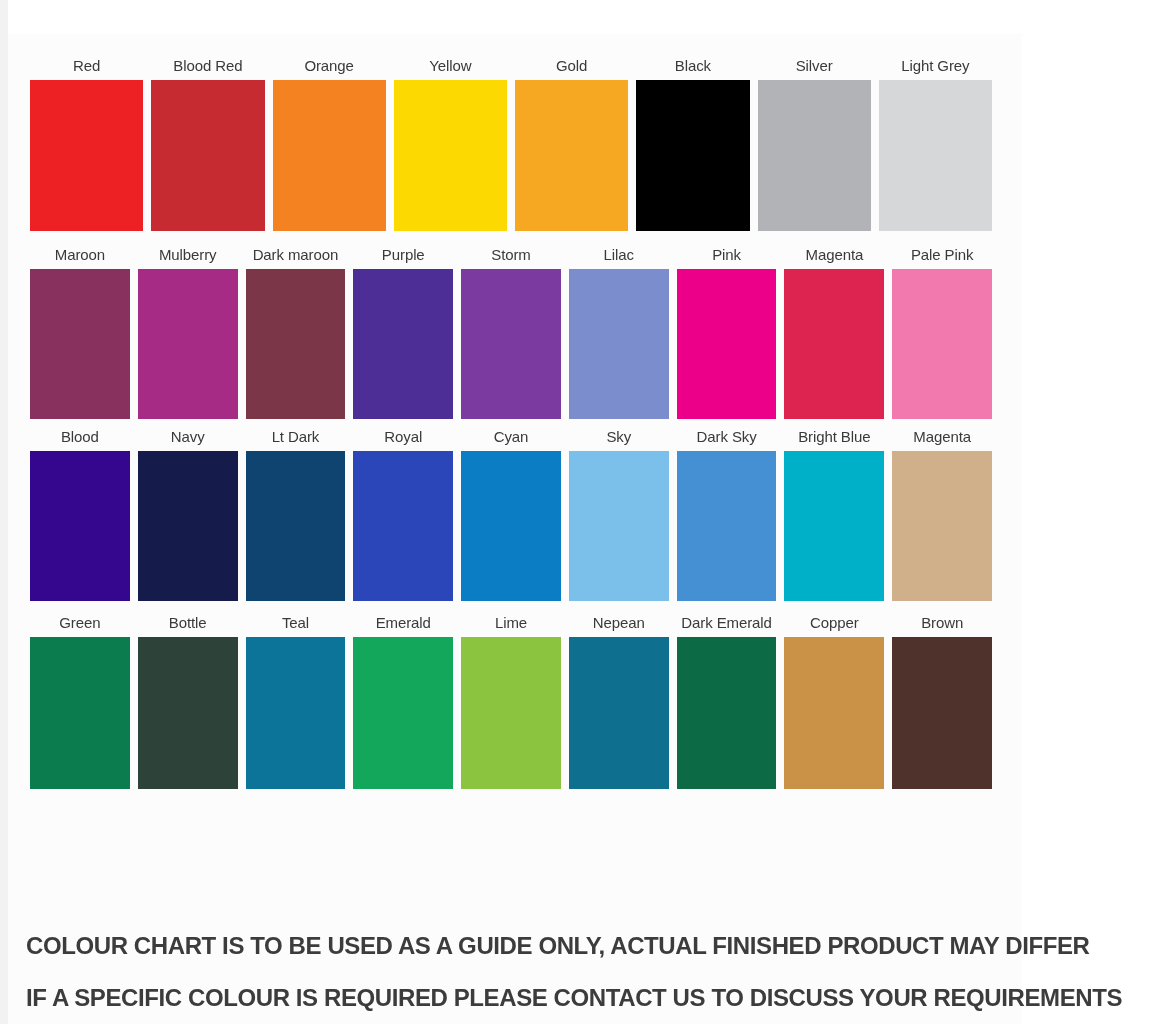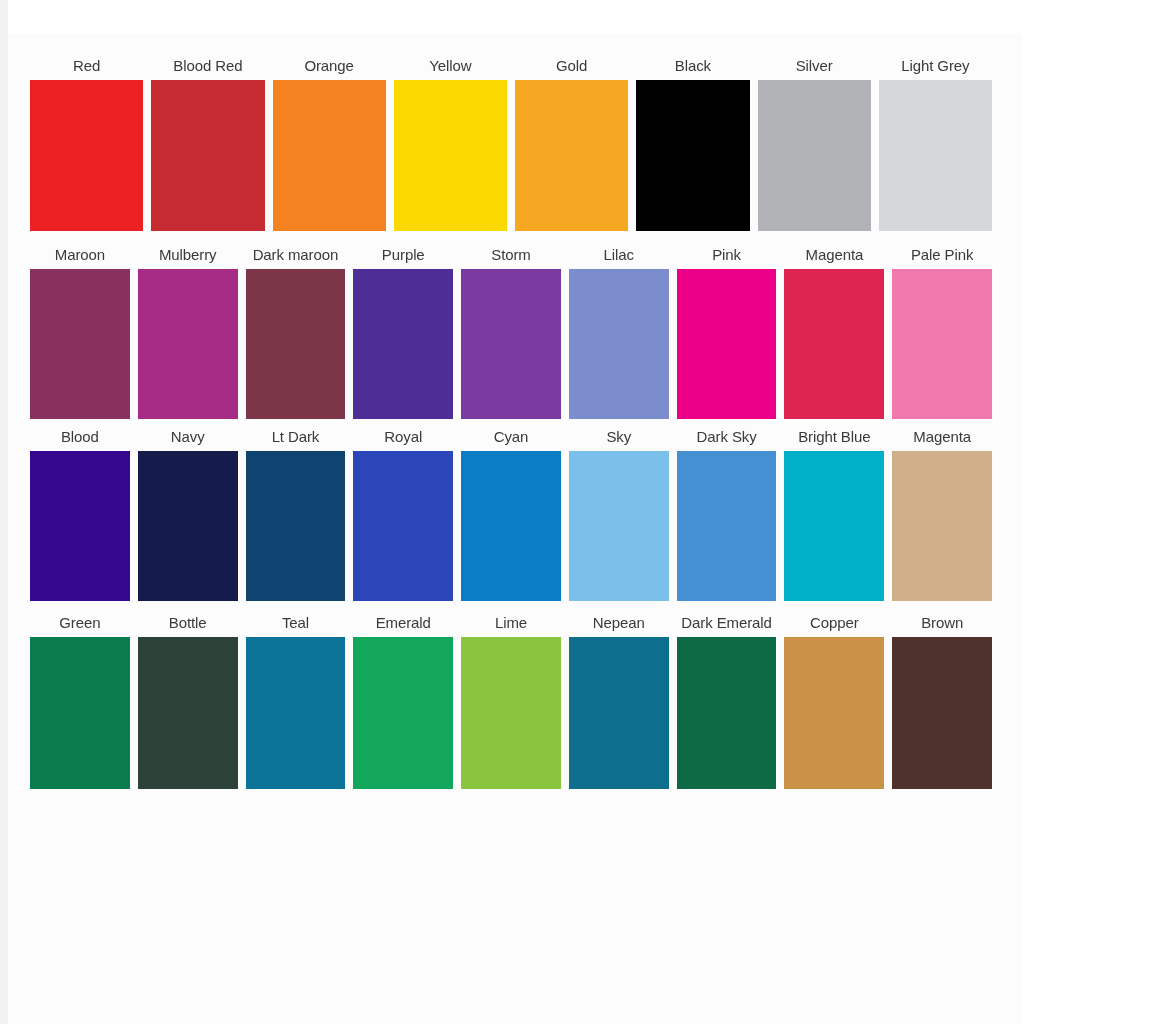--- a/index.html
+++ b/index.html
@@ -272,14 +272,18 @@
         <div class="swatch-chip" style="background-color: rgb(201, 146, 70);"></div>
       </div>
       <div class="swatch-cell">
         <div class="swatch-label">Brown</div>
         <div class="swatch-chip" style="background-color: rgb(78, 50, 43);"></div>
       </div>
     </div>
 
   </div>
 
+  <div id="footer">
+    <div class="footer-line">COLOUR CHART IS TO BE USED AS A GUIDE ONLY,  ACTUAL FINISHED PRODUCT MAY DIFFER</div>
+    <div class="footer-line">IF A SPECIFIC COLOUR IS REQUIRED PLEASE CONTACT US TO DISCUSS YOUR REQUIREMENTS</div>
+  </div>
 
 </div>
 
 </body></html>

